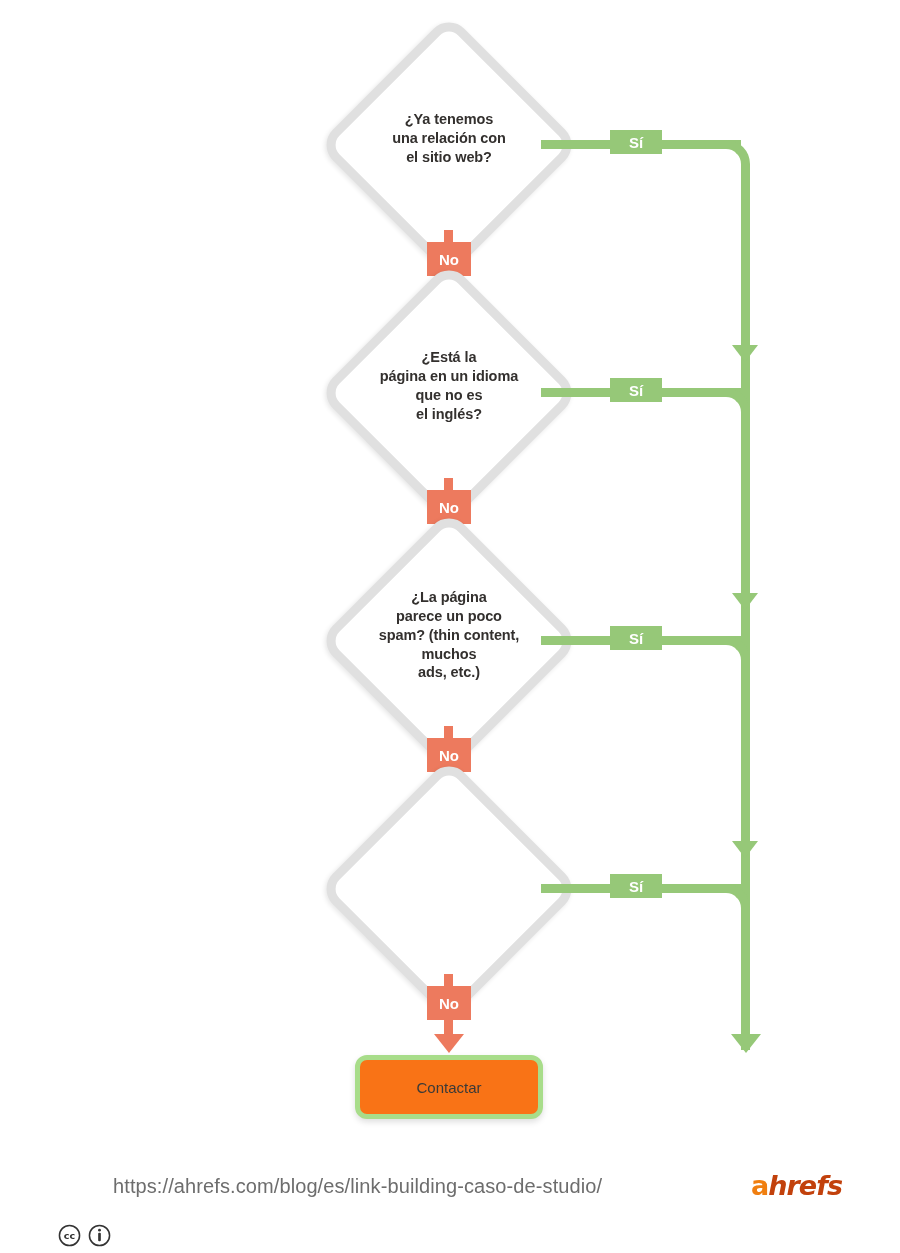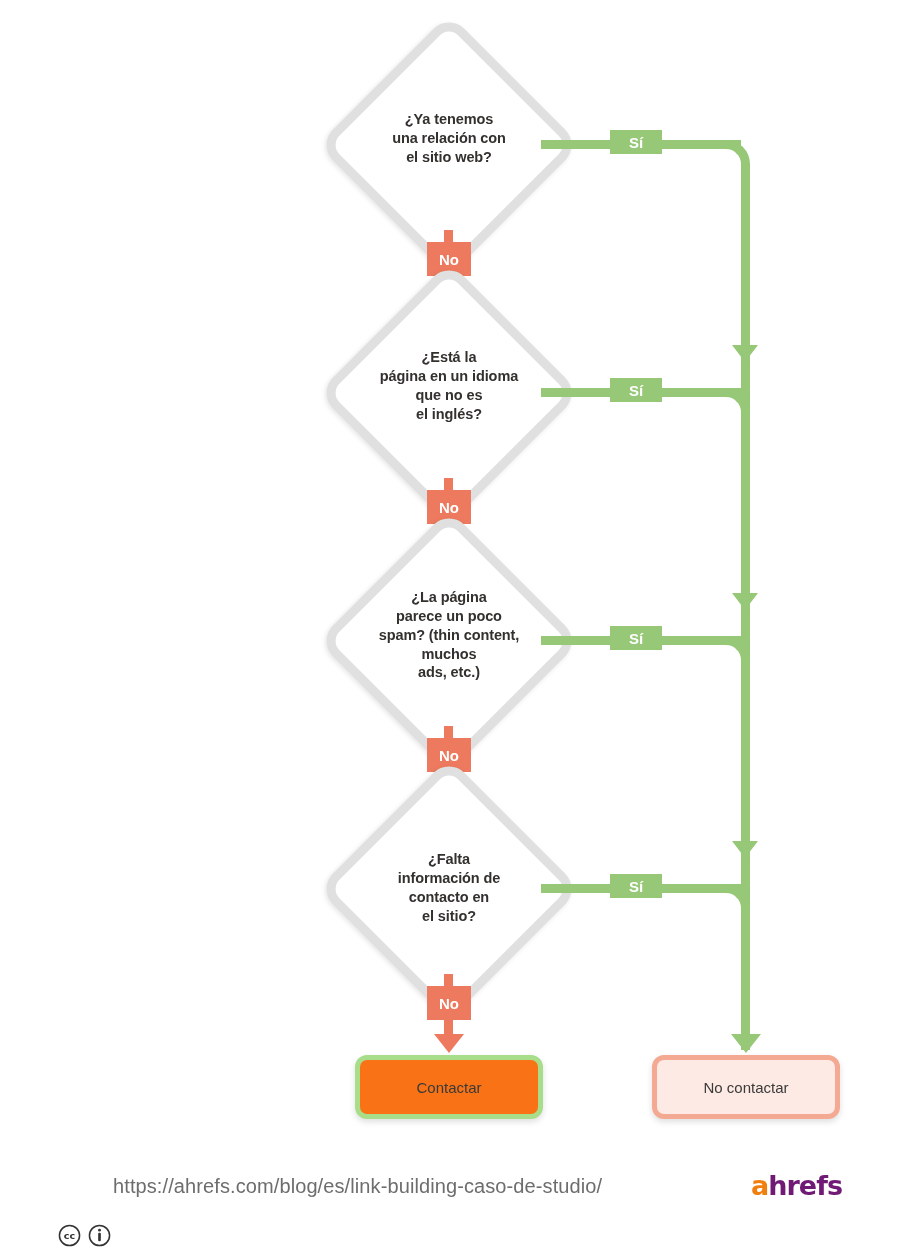--- a/index.html
+++ b/index.html
@@ -157,21 +157,21 @@
   .logo {
     position: absolute;
     right: 58px;
     top: 1170px;
     font-size: 27px;
     font-weight: bold;
     letter-spacing: -1px;
     font-family: "DejaVu Sans", sans-serif;
   }
   .logo-a { color: #f07f10; }
-  .logo-rest { color: #701a75; }
+  .logo-rest { color: #c2410c; font-style: italic; }
 </style>
 </head>
 <body>
 
 <div id="canvas">
 
   <div class="vline-green" style="left:741px; top:168px; height:882px;"></div>
 
   <div class="diamond" style="left:356px; top:52px;"></div>
   <div class="diamond-text" style="left:349px; top:110px;">¿Ya tenemos
@@ -214,44 +214,37 @@
 
   <div class="hline-green" style="left:541px; top:636px; width:200px;"></div>
   <div class="elbow" style="left:717px; top:636px; width:33px; height:40px;"></div>
   <div class="label-chip label-yes" style="left:610px; top:626px;">Sí</div>
 
   <div class="vline-red" style="left:444px; top:726px; height:68px;"></div>
   <div class="arrow-down-red" style="left:434px; top:786px;"></div>
   <div class="label-chip label-no" style="left:427px; top:738px;">No</div>
 
   <div class="diamond" style="left:356px; top:796px;"></div>
-  <div class="diamond-text" style="left:349px; top:850px;">¿Falta
-información de
-contacto en
-el sitio?</div>
 
   <div class="arrow-merge-green" style="left:732px; top:841px;"></div>
 
   <div class="hline-green" style="left:541px; top:884px; width:200px;"></div>
   <div class="elbow" style="left:717px; top:884px; width:33px; height:40px;"></div>
   <div class="label-chip label-yes" style="left:610px; top:874px;">Sí</div>
 
   <div class="vline-red" style="left:444px; top:974px; height:62px;"></div>
   <div class="arrow-down-red" style="left:434px; top:1034px;"></div>
   <div class="label-chip label-no" style="left:427px; top:986px;">No</div>
 
   <div class="arrow-down-green" style="left:731px; top:1034px;"></div>
 
   <div class="terminal terminal-contact" style="left:355px; top:1055px; width:188px; height:64px;">
     <span>Contactar</span>
   </div>
 
-  <div class="terminal terminal-nocontact" style="left:652px; top:1055px; width:188px; height:64px;">
-    <span>No contactar</span>
-  </div>
 
 </div>
 
 <div id="footer"></div>
 
 <div class="cc-icons">
   <svg width="23" height="23" viewBox="0 0 24 24">
     <circle cx="12" cy="12" r="10.5" fill="none" stroke="#333" stroke-width="1.6"></circle>
     <text x="12" y="16" font-size="10" font-family="DejaVu Sans, sans-serif" font-weight="bold" text-anchor="middle" fill="#333">cc</text>
   </svg>

